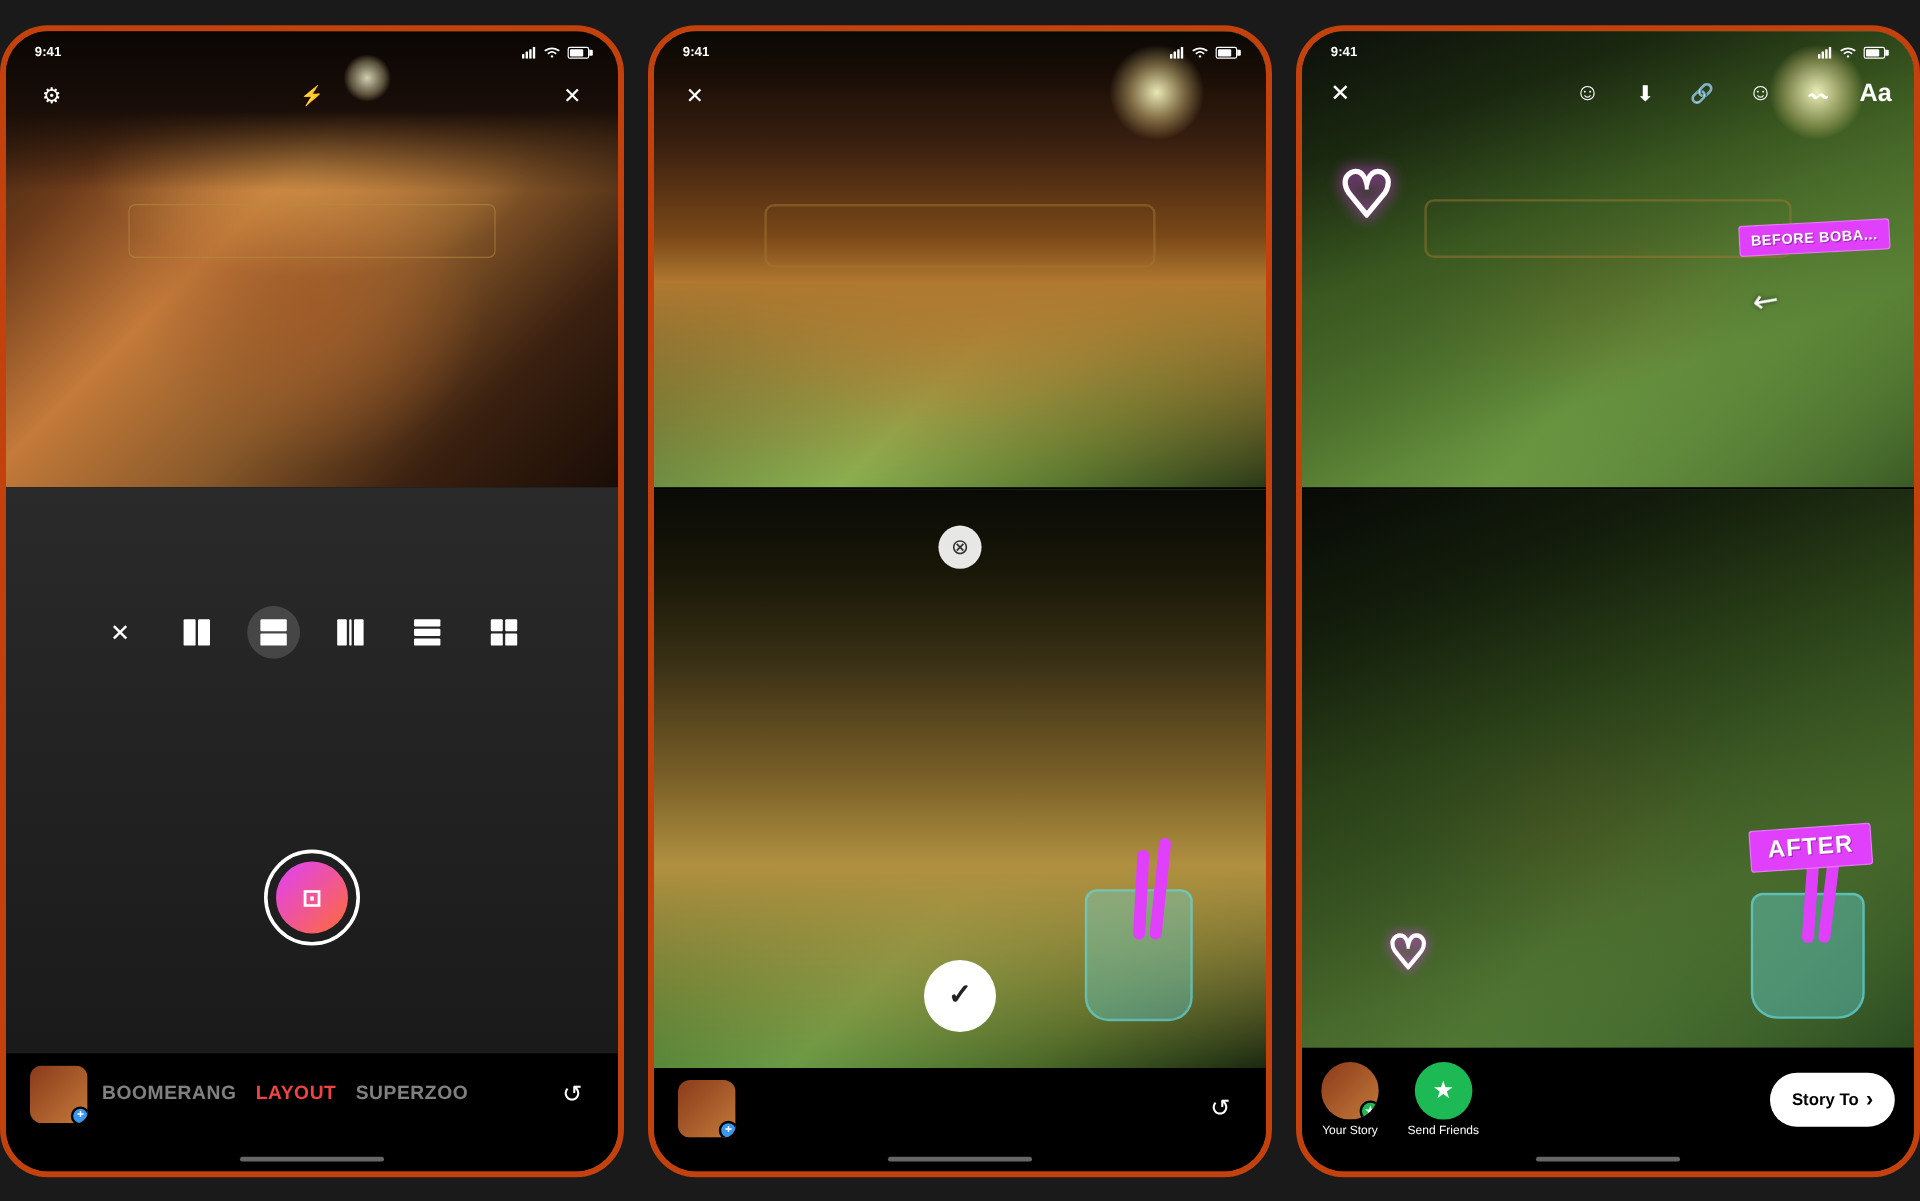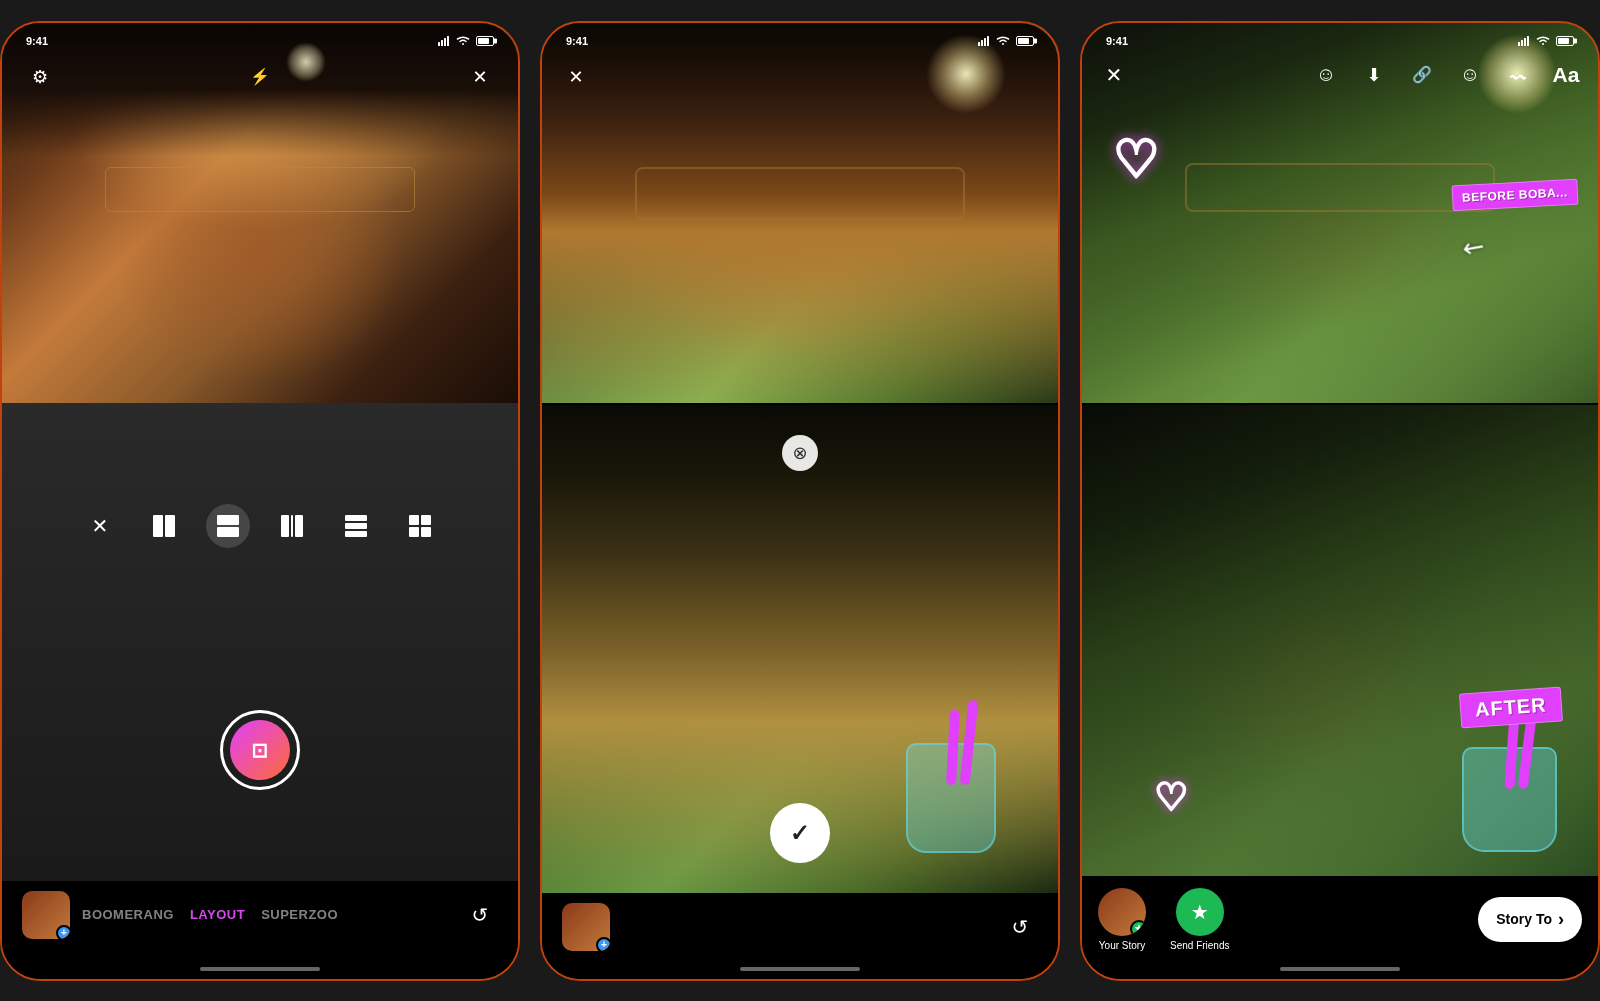--- a/index.html
+++ b/index.html
@@ -17,21 +17,21 @@
 
     .phone-panel {
       width: 541px;
       height: 960px;
       background: #000;
       border-radius: 40px;
       overflow: hidden;
       position: relative;
       display: flex;
       flex-direction: column;
-      border: 2px solid #c2410c;
+      border: 5px solid #c2410c;
     }
 
     
     .status-bar {
       display: flex;
       justify-content: space-between;
       align-items: center;
       padding: 8px 24px 4px;
       background: transparent;
       position: absolute;
@@ -219,28 +219,28 @@
     }
 
     .mode-tabs {
       display: flex;
       gap: 16px;
       flex: 1;
     }
 
     .mode-tab {
       color: rgba(255,255,255,0.5);
-      font-size: 13px;
+      font-size: 16px;
       font-weight: 600;
       cursor: pointer;
       letter-spacing: 0.5px;
     }
 
     .mode-tab.active {
-      color: #d946ef;
+      color: #ef4444;
     }
 
     .flip-btn {
       width: 36px;
       height: 36px;
       display: flex;
       align-items: center;
       justify-content: center;
       color: #fff;
       font-size: 20px;

